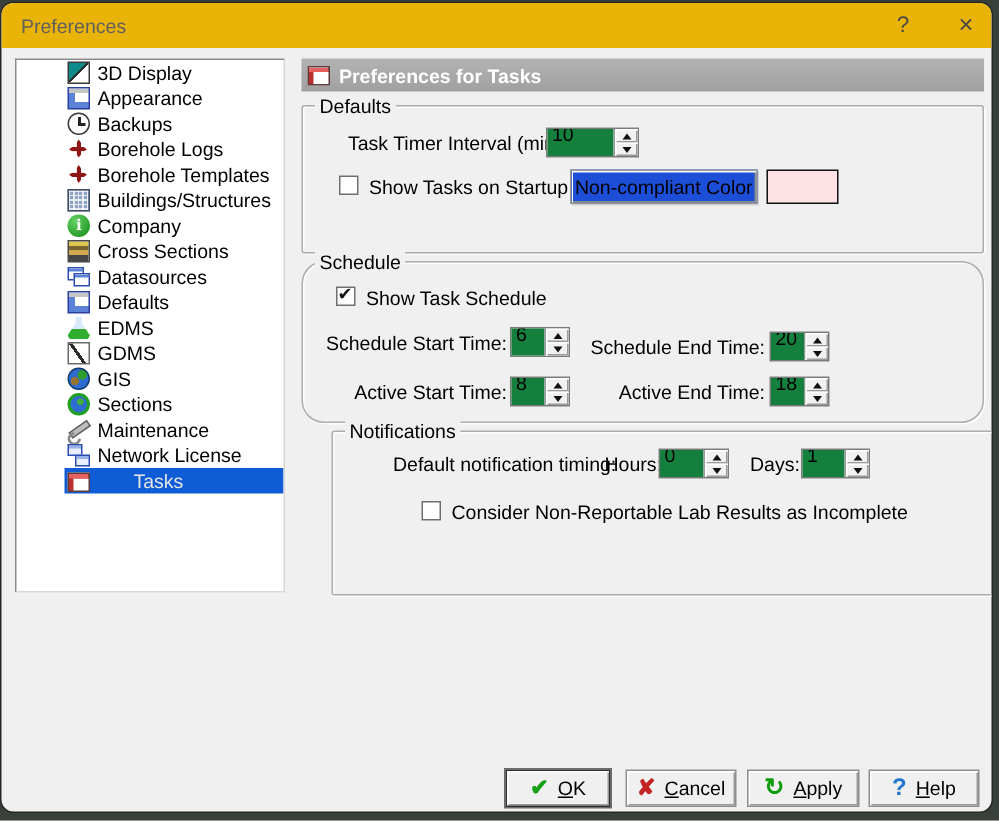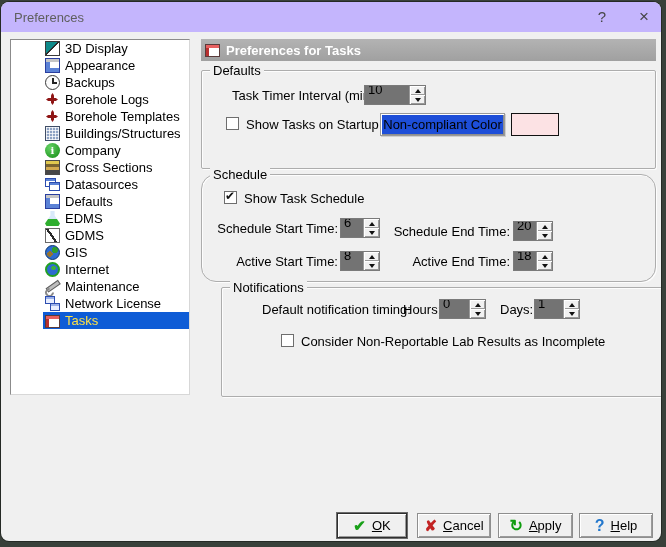--- a/index.html
+++ b/index.html
@@ -4,33 +4,33 @@
 <style>
   * { margin:0; padding:0; box-sizing:border-box; }
   html,body { width:666px; height:547px; }
   body { background:#39403a; font-family:"Liberation Sans", sans-serif; font-size:13px; color:#000; overflow:hidden; }
 
   .dialog { position:absolute; left:1px; top:2px; width:660px; height:539px;
             background:#f0f0f0; border-radius:8px; overflow:hidden;
             box-shadow:0 0 0 1px rgba(0,0,0,.35); }
 
   
-  .titlebar { position:absolute; left:0; top:0; width:100%; height:30px; background:#c4b5fd; }
+  .titlebar { position:absolute; left:0; top:0; width:100%; height:30px; background:#eab308; }
   .titlebar .title { position:absolute; left:13px; top:8px; font-size:13px; color:#5f5f5f; }
   .tb-btn { position:absolute; top:0; width:34px; height:29px; display:flex; align-items:center; justify-content:center;
             color:#474747; font-size:15px; cursor:default; }
   .tb-btn.help  { left:584px; }
   .tb-btn.close { left:626px; font-size:17px; }
 
   
   .listbox { position:absolute; left:9px; top:37px; width:180px; height:356px; background:#fff;
              border:1px solid #8b8b8b; border-right-color:#d7d7d7; border-bottom-color:#d7d7d7; overflow:hidden;padding-left:32px; }
   .li { display:flex; align-items:center; height:17px; padding-left:2px; white-space:nowrap; cursor:default; }
   .li .lbl { padding-left:1px; }
-  .li.selected { color:#fde047; }
+  .li.selected { color:#e5e5e5;gap:24px; }
 
   .ic { width:15px; height:15px; position:relative; flex:0 0 15px; margin-right:4px; }
 
   .ic-3d { background:linear-gradient(135deg,#0e8a8a 0 45%,#2c2c2c 45% 53%,#ffffff 53%); border:1px solid #3a3a3a; }
   .ic-appearance, .ic-defaults { background:#fff; border:1px solid #2a3f9f;
       box-shadow:inset 0 3px 0 #c6c6c6, inset 4px -4px 0 #5b82d6; }
   .ic-backups { border-radius:50%; background:#fbfbfb; border:1px solid #3a3a3a; }
   .ic-backups::before { content:""; position:absolute; left:6px; top:2px; width:2px; height:5px; background:#222; }
   .ic-backups::after  { content:""; position:absolute; left:6px; top:6px; width:5px; height:2px; background:#222; }
   .ic-borehole::before { content:""; position:absolute; left:1px; top:6px; width:12px; height:3px; background:#8f1616;
@@ -82,21 +82,21 @@
   .g-schedule { top:172px; height:108px;border-radius:15px; }
   .g-notifications { top:285px; height:110px;margin-left:20px; }
 
   .flabel { position:absolute; white-space:nowrap; }
   .r { text-align:right; }
 
   
   .spin { position:absolute; height:20px; display:flex; background:#fff;
           border:1px solid #7a7a7a; }
   .spin input { flex:1; min-width:0; border:none; outline:none; padding:0 2px 12px 3px;
-                font:13px "Liberation Sans", sans-serif; background:#737373; }
+                font:13px "Liberation Sans", sans-serif; background:#15803d; }
   .spin .btns { width:16px; display:flex; flex-direction:column; border-left:1px solid #9a9a9a; }
   .spin .sb { flex:1; background:#f1f1f1; display:flex; align-items:center; justify-content:center;
               box-shadow:inset 1px 1px 0 #fff, inset -1px -1px 0 #9a9a9a; cursor:default; }
   .tri-up   { width:0; height:0; border-left:3px solid transparent; border-right:3px solid transparent; border-bottom:4px solid #111; }
   .tri-down { width:0; height:0; border-left:3px solid transparent; border-right:3px solid transparent; border-top:4px solid #111; }
 
   
   .cb { position:absolute; width:13px; height:13px; background:#fff; border:1px solid #6e6e6e; }
   .cb.checked::after { content:"✔"; position:absolute; left:0px; top:-3px; font-size:12px; color:#111; }
 
@@ -180,21 +180,21 @@
     <div class="li">
         <span class="ic ic-gdms"></span>
         <span class="lbl">GDMS</span>
       </div>
     <div class="li">
         <span class="ic ic-gis"></span>
         <span class="lbl">GIS</span>
       </div>
     <div class="li">
         <span class="ic ic-internet"></span>
-        <span class="lbl">Internet</span>
+        <span class="lbl">Sections</span>
       </div>
     <div class="li">
         <span class="ic ic-maintenance"></span>
         <span class="lbl">Maintenance</span>
       </div>
     <div class="li">
         <span class="ic ic-network"></span>
         <span class="lbl">Network License</span>
       </div>
     <div class="li selected" style="background: rgb(14, 92, 214);">

